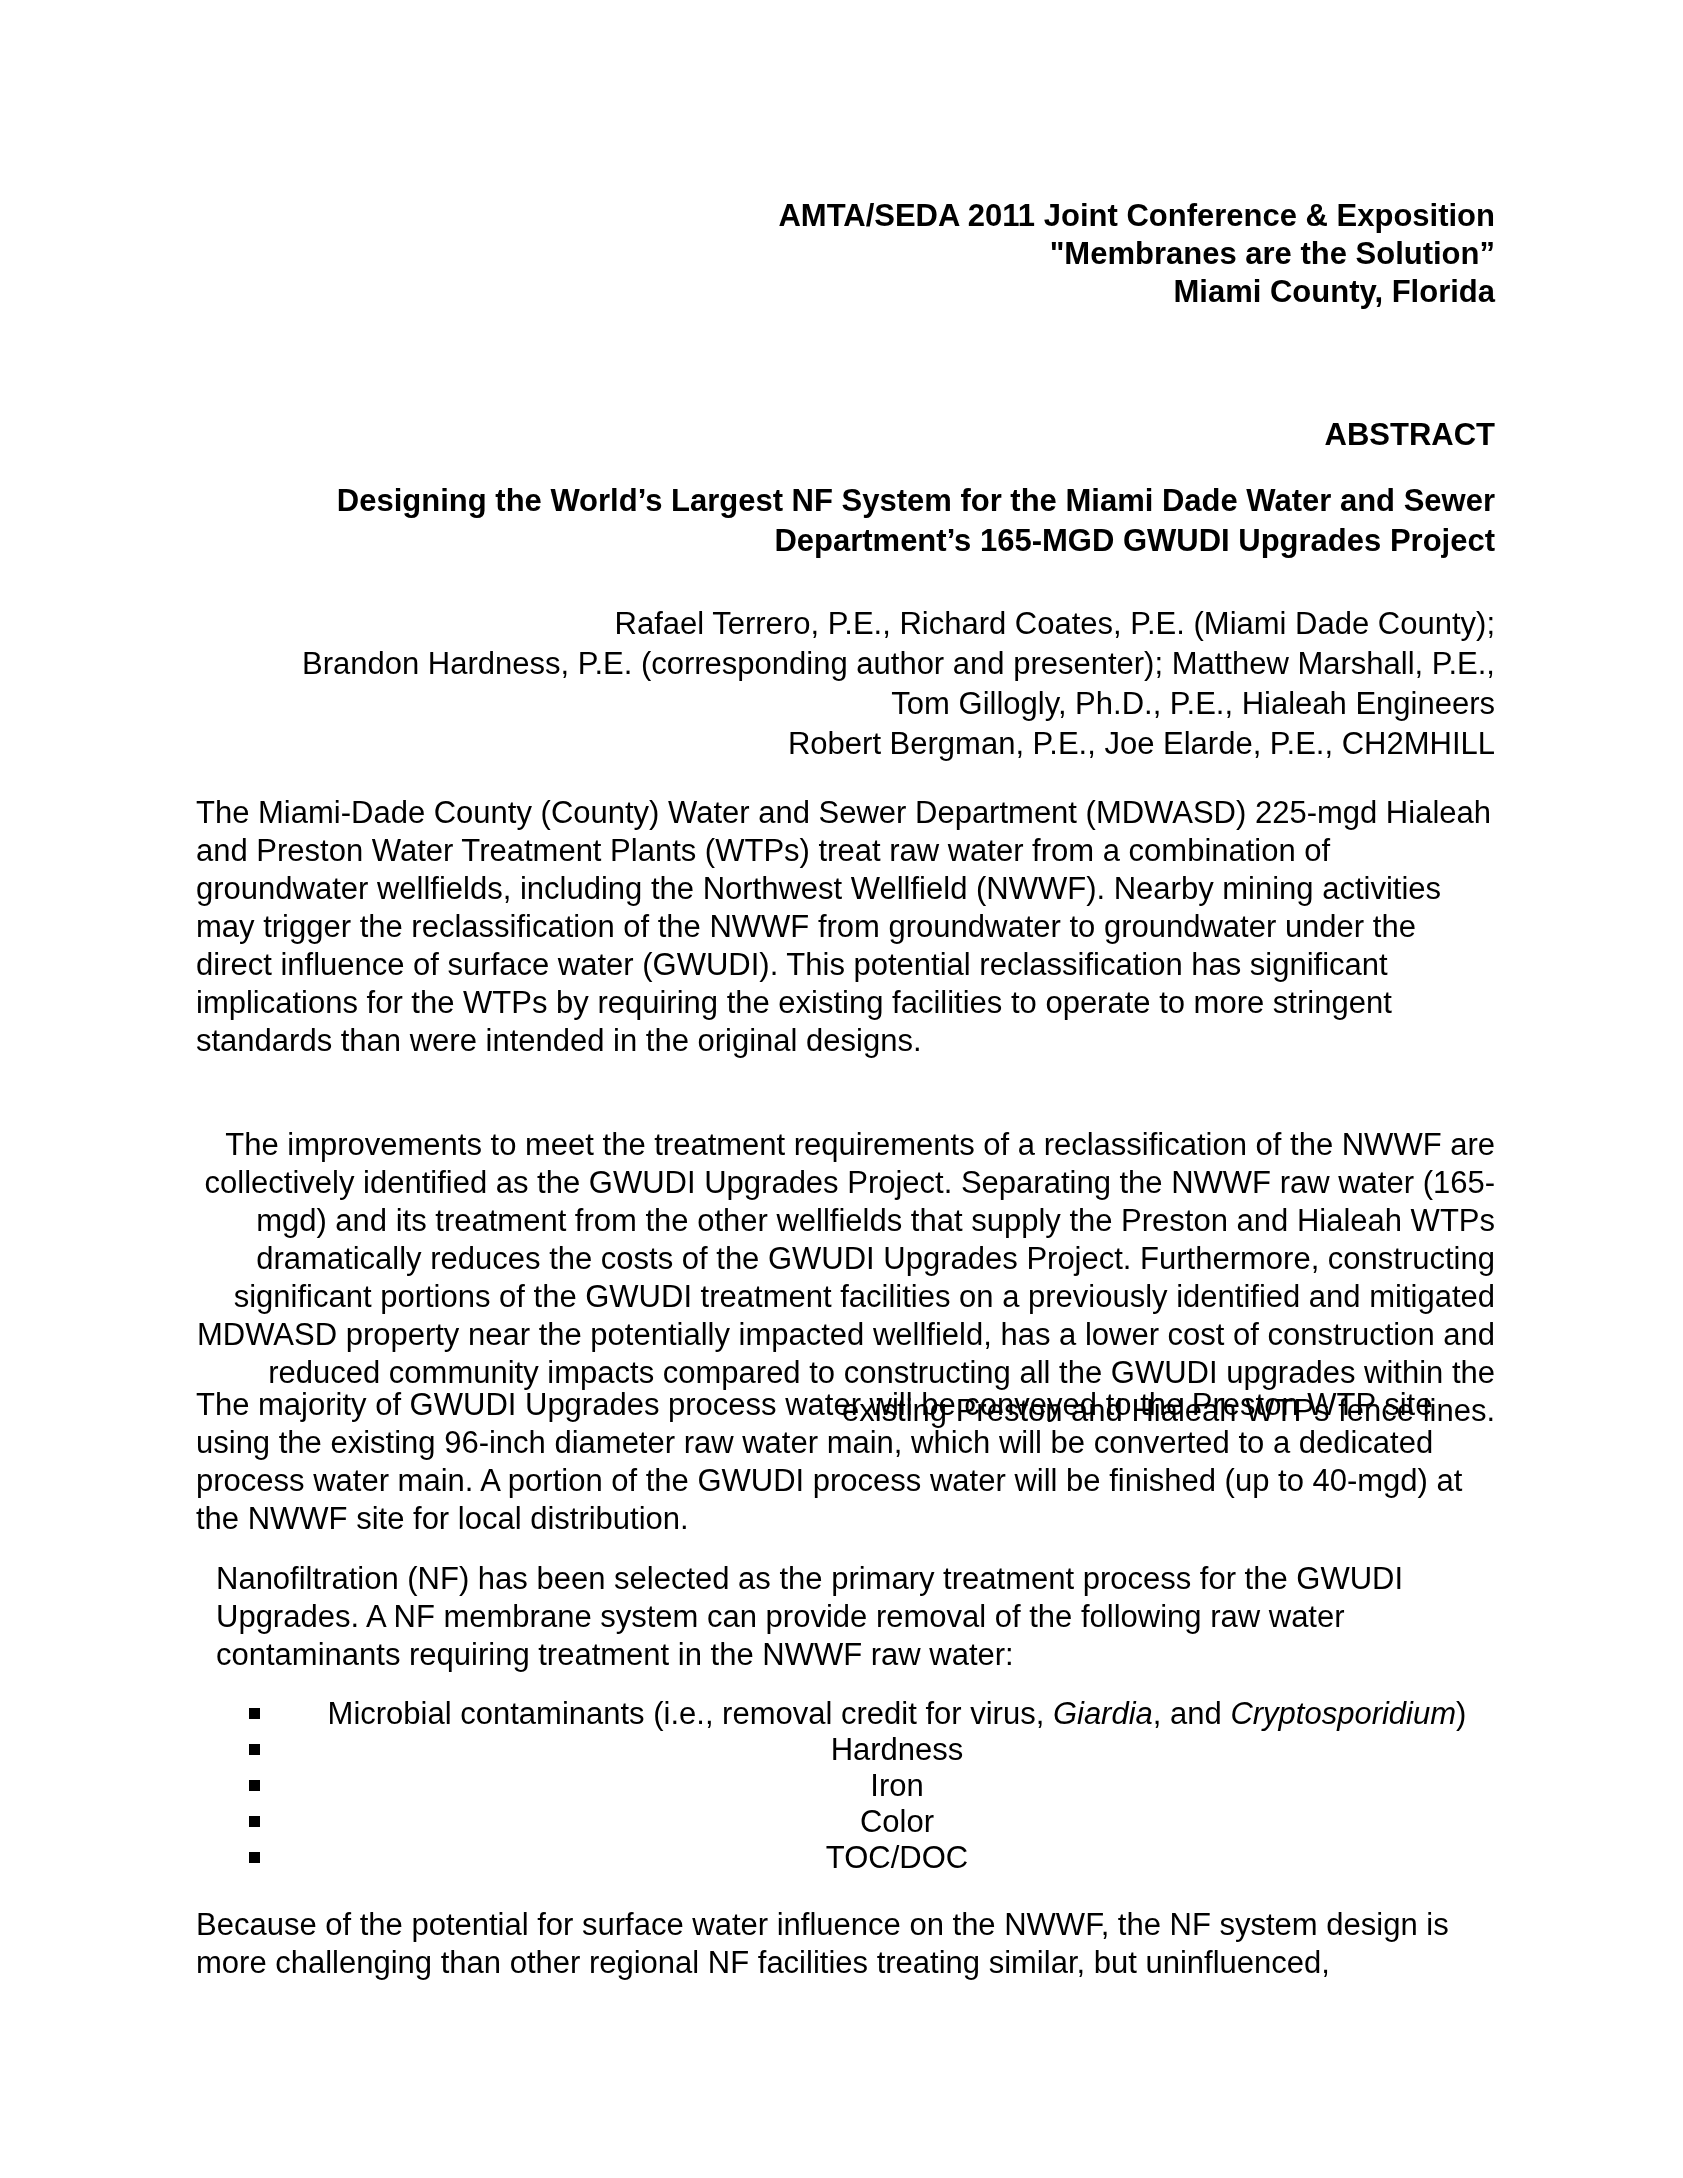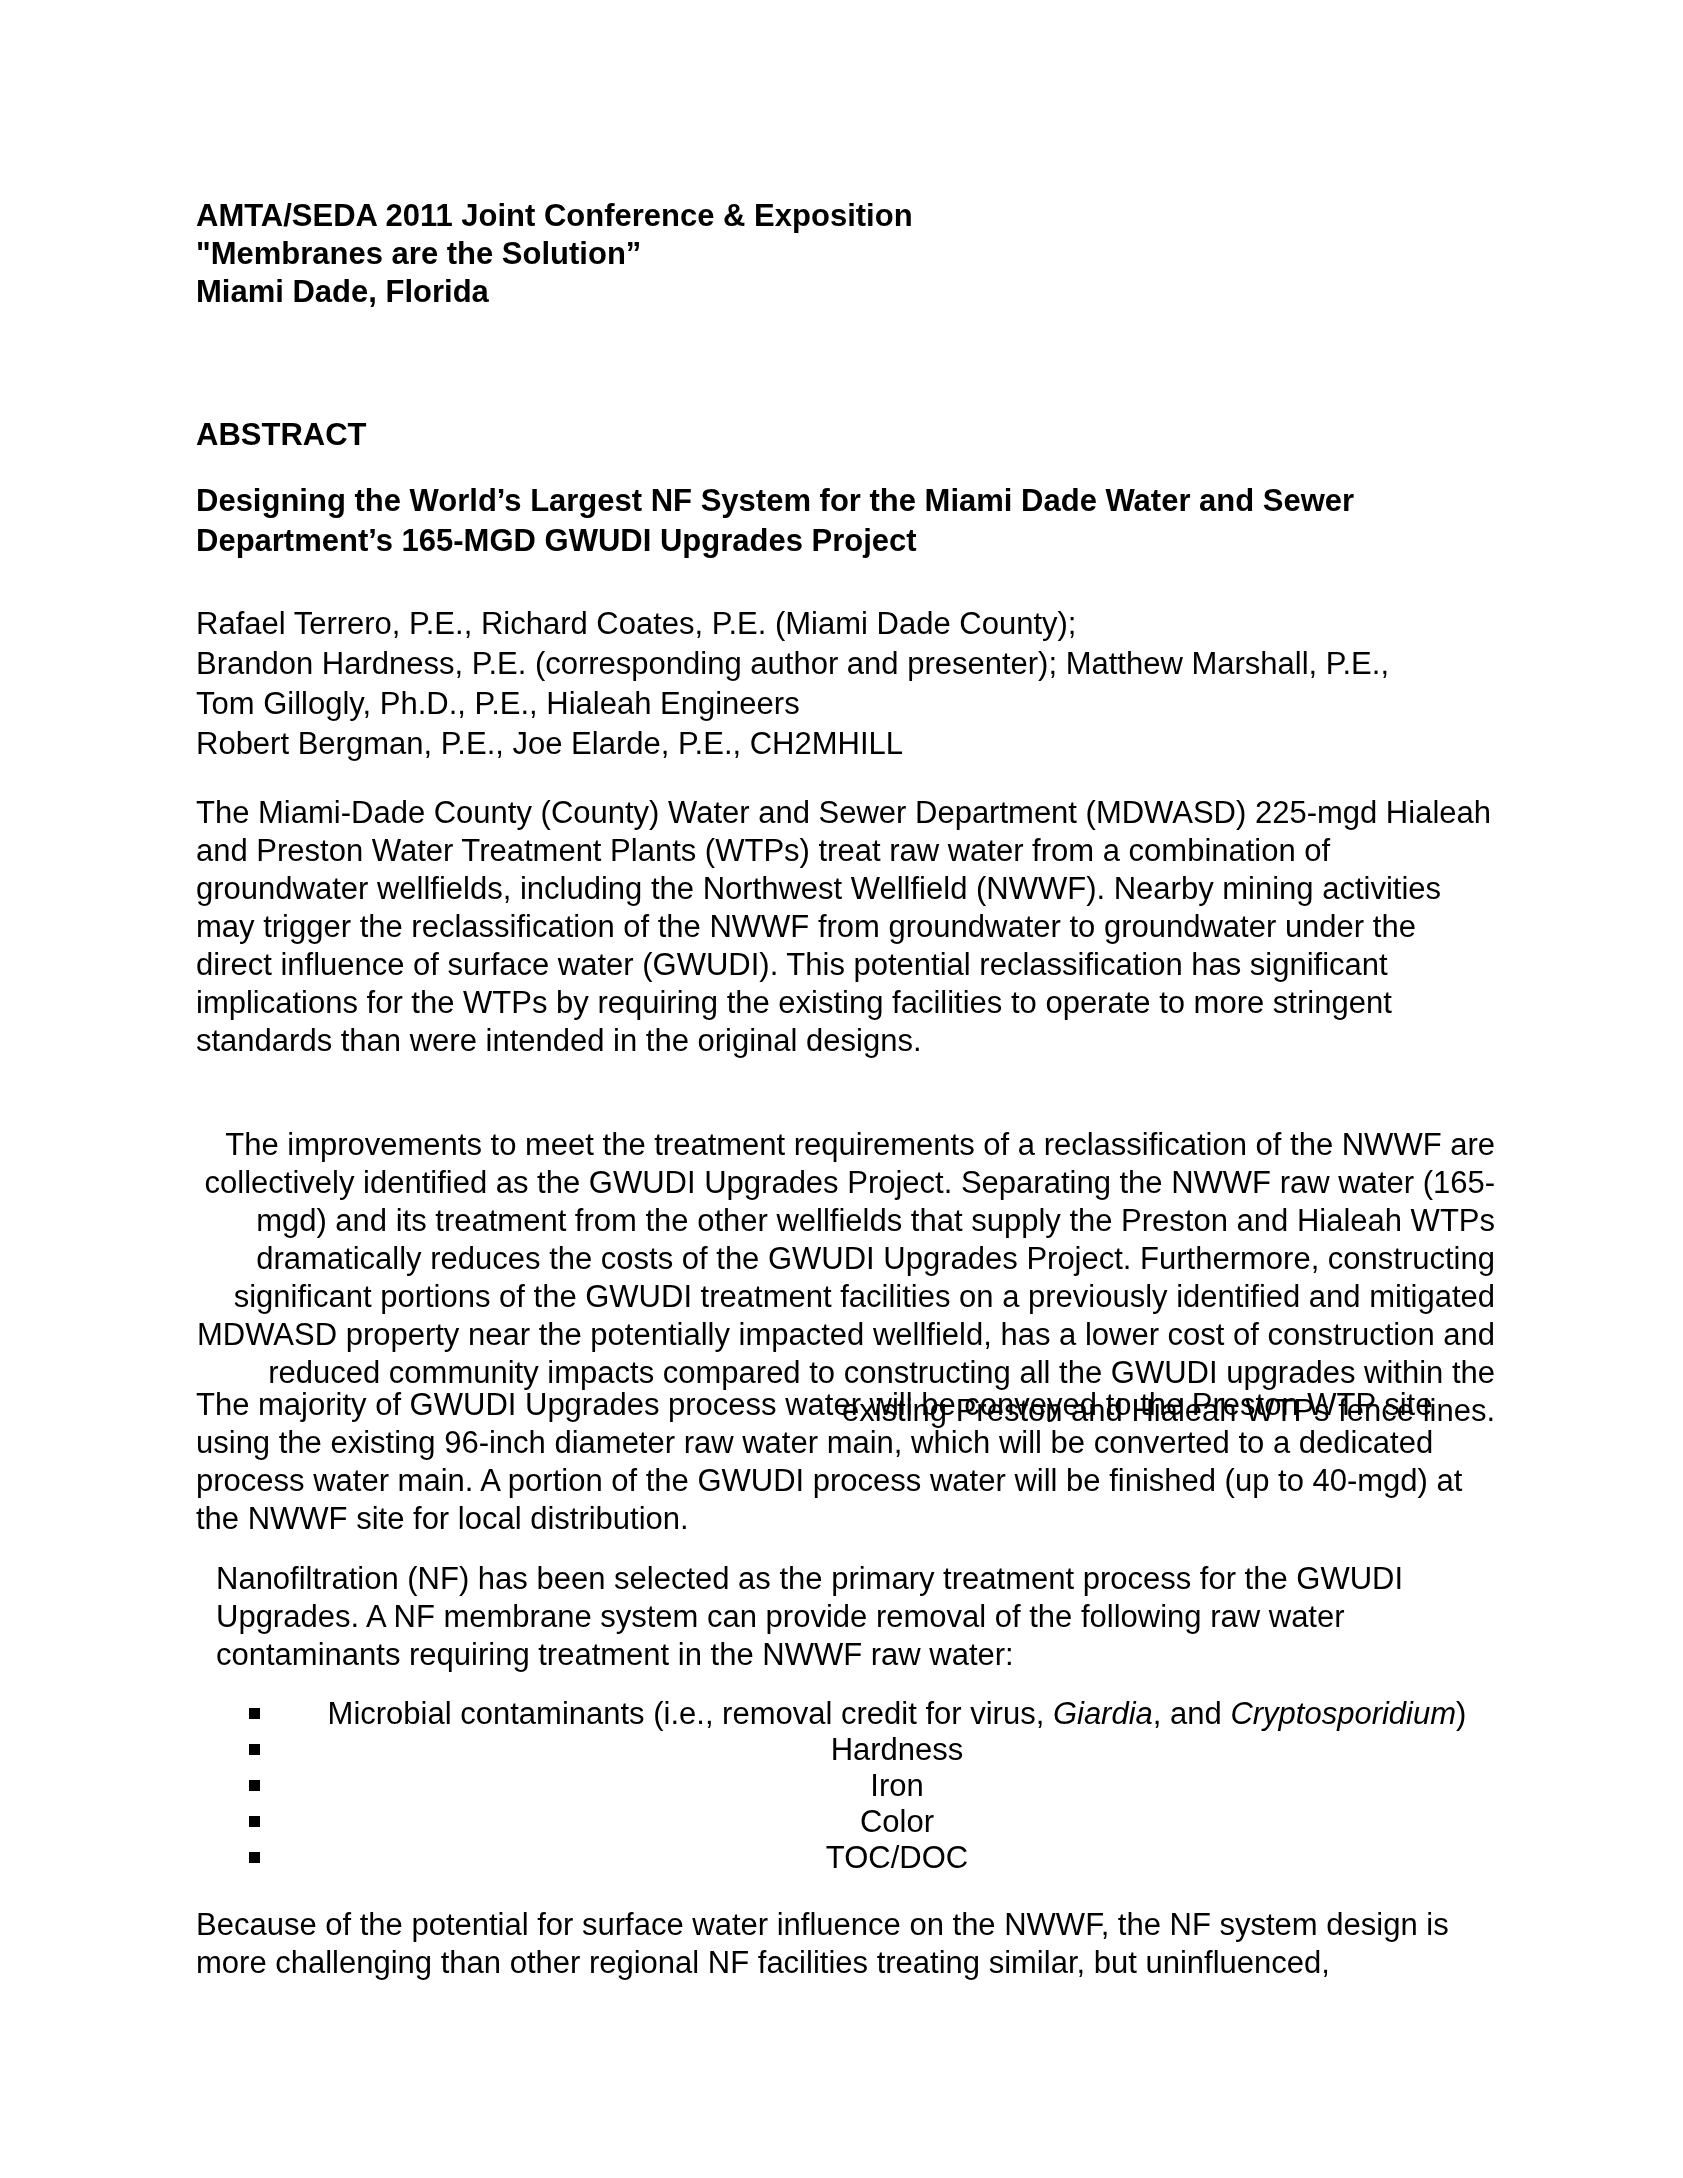--- a/index.html
+++ b/index.html
@@ -15,21 +15,21 @@
     color: #000000;
     font-family: "Liberation Sans", sans-serif;
     font-size: 31px;
     line-height: 38px;
   }
   .block {
     position: absolute;
     left: 196px;
     width: 1299px;
   }
-  .center { text-align: left; }
+  .center { text-align: right; }
   .bold   { font-weight: bold; }
 
   .conf-header    { top: 197px; }
   .abstract-head  { top: 416px; }
   .paper-title    { top: 481px; line-height: 40px; }
   .authors        { top: 604px; line-height: 40px; }
   .para1          { top: 794px; }
   .para2          { top: 1126px; text-align: right; }
   .para3          { top: 1386px; }
   .para4          { top: 1560px; margin-left: 20px; }
@@ -57,21 +57,21 @@
   }
 </style>
 </head>
 <body>
 
 <div class="page">
 
   <div class="block center bold conf-header">
     <div>AMTA/SEDA 2011 Joint Conference &amp; Exposition</div>
     <div>"Membranes are the Solution”</div>
-    <div>Miami Dade, Florida</div>
+    <div>Miami County, Florida</div>
   </div>
 
   <div class="block center bold abstract-head">ABSTRACT</div>
 
   <div class="block center bold paper-title">
     <div>Designing the World’s Largest NF System for the Miami Dade Water and Sewer</div>
     <div>Department’s 165-MGD GWUDI Upgrades Project</div>
   </div>
 
   <div class="block center authors">

